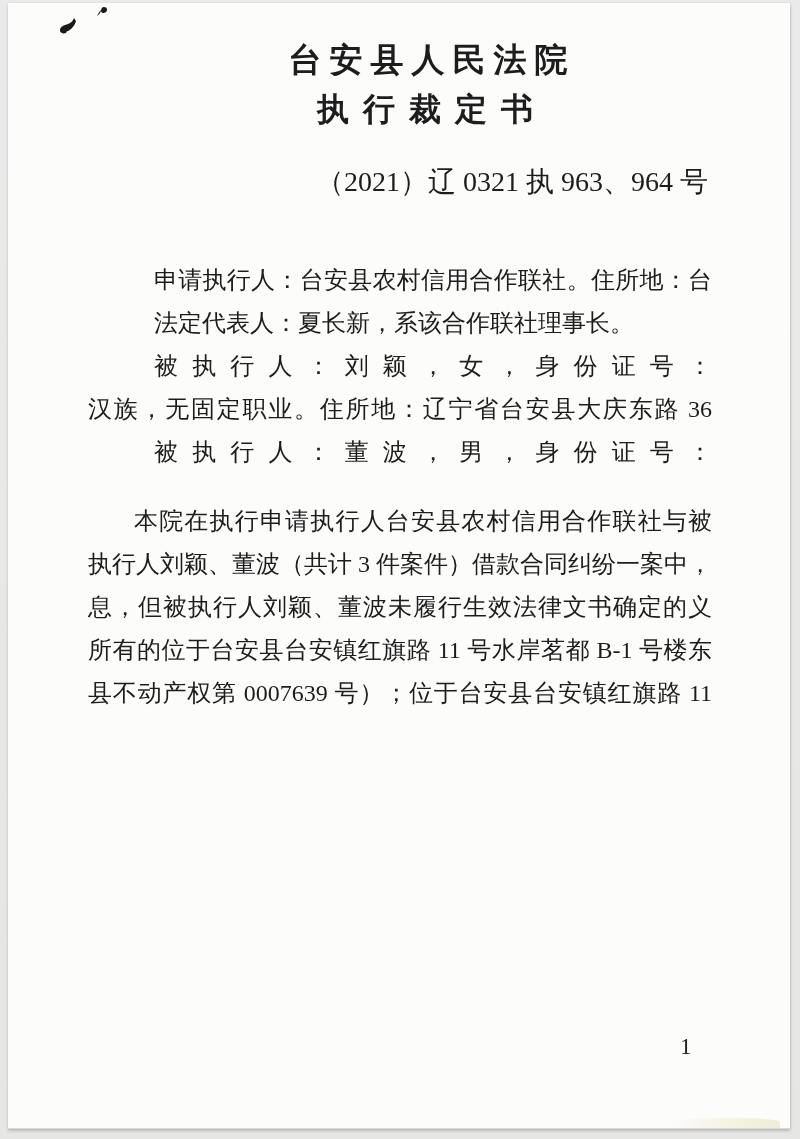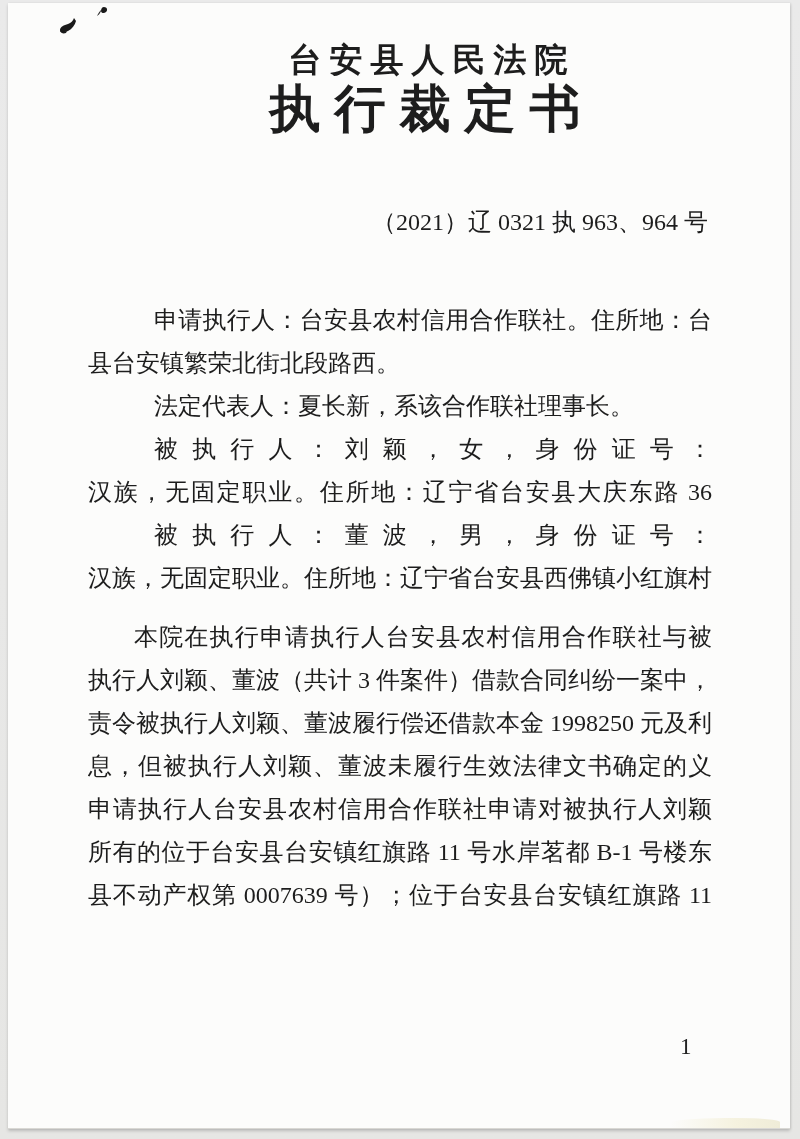--- a/index.html
+++ b/index.html
@@ -42,48 +42,48 @@
     font-weight: 700;
   }
   .court-name {
     margin-top: 39px;
     font-size: 33px;
     line-height: 37px;
     letter-spacing: 8px;
   }
   .doc-title {
     margin-top: 8px;
-    font-size: 51px;
+    font-size: 32px;
     line-height: 44px;
     letter-spacing: 14px;
   }
   .case-number {
-    margin-top: 76px;
+    margin-top: 36px;
     text-align: right;
     padding-right: 4px;
-    font-size: 24px;
+    font-size: 28px;
     line-height: 30px;
     font-family: Liberation Serif, serif;
   }
   .doc-body { margin-top: 62px; }
   .line {
     height: 43px;
     line-height: 43px;
     font-size: 24px;
     overflow: hidden;
     white-space: nowrap;
   }
   .j {
     white-space: normal;
     text-align: justify;
     text-align-last: justify;
   }
   .indent    { text-indent: 66px; }
   .indent-sm { text-indent: 46px; }
-  .gap       { margin-top: 16px; }
+  .gap       { margin-top: 26px; }
   .page-number {
     position: absolute;
     left: 672px; top: 1031px;
     font-size: 23px;
     color: #222;
   }
   .ink-mark { position: absolute; }
   .ink-blot  { left: 50px; top: 14px; }
   .ink-speck { left: 87px; top: 1px; }
 </style>
@@ -110,31 +110,27 @@
 
       <header class="doc-header">
         <div class="court-name">台安县人民法院</div>
         <div class="doc-title">执行裁定书</div>
       </header>
 
       <div class="case-number">（2021）辽 0321 执 963、964 号</div>
 
       <main class="doc-body">
         <div class="line indent j">申请执行人：台安县农村信用合作联社。住所地：台安</div>
-        <div class="line">县台安镇繁荣北街北段路西。</div>
         <div class="line indent">法定代表人：夏长新，系该合作联社理事长。</div>
         <div class="line indent j">被执行人：刘颖，女，身份证号：210321197310061028，</div>
         <div class="line j">汉族，无固定职业。住所地：辽宁省台安县大庆东路 36 号。</div>
         <div class="line indent j">被执行人：董波，男，身份证号：210321196811281016，</div>
-        <div class="line j">汉族，无固定职业。住所地：辽宁省台安县西佛镇小红旗村</div>
         <div class="line indent-sm j gap">本院在执行申请执行人台安县农村信用合作联社与被</div>
         <div class="line j">执行人刘颖、董波（共计 3 件案件）借款合同纠纷一案中，</div>
-        <div class="line j">责令被执行人刘颖、董波履行偿还借款本金 1998250 元及利</div>
         <div class="line j">息，但被执行人刘颖、董波未履行生效法律文书确定的义务。</div>
-        <div class="line j">申请执行人台安县农村信用合作联社申请对被执行人刘颖</div>
         <div class="line j">所有的位于台安县台安镇红旗路 11 号水岸茗都 B-1 号楼东 4</div>
         <div class="line j">县不动产权第 0007639 号）；位于台安县台安镇红旗路 11 号</div>
       </main>
 
     </div>
 
     <div class="page-number">1</div>
     <div class="page-curl"></div>
 
   </div>

